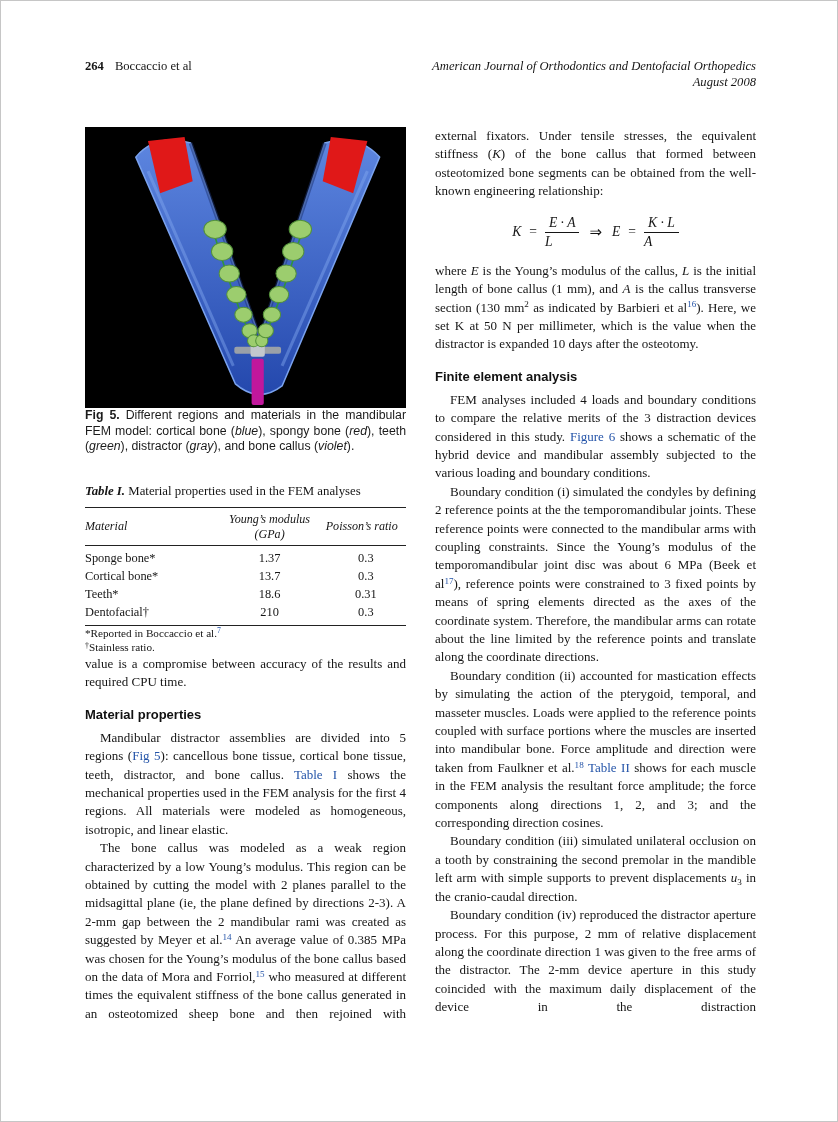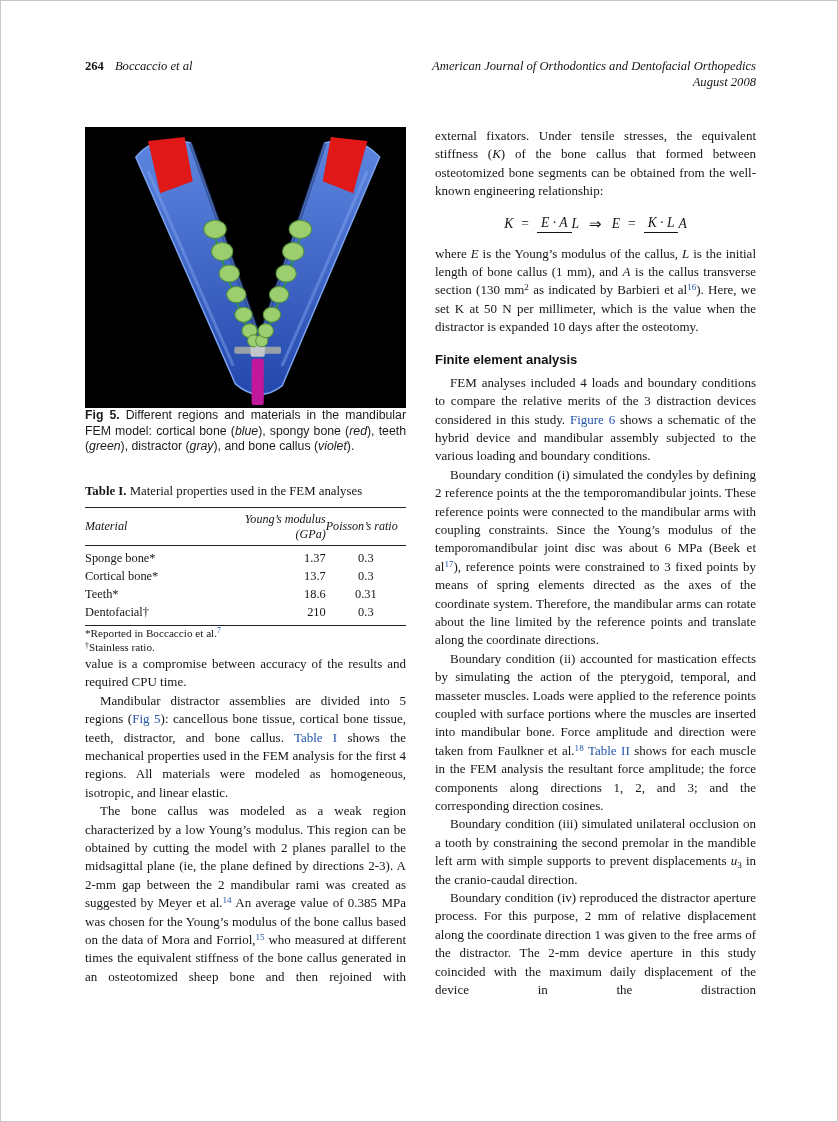--- a/index.html
+++ b/index.html
@@ -9,21 +9,21 @@
     border:1px solid #c6c6c6; overflow:hidden;
     font-family:"Liberation Serif", serif; color:#151515;
   }
   
   .hdr {
     position:absolute; top:58px; left:84px; width:671px;
     display:flex; justify-content:space-between; align-items:flex-start;
     font-size:12.6px; line-height:15.5px;
   }
   .hdr-num { font-weight:bold; margin-right:11px; }
-  .hdr-authors { font-style:italic; }
+  .hdr-authors { }
   .hdr-right { text-align:right; font-style:italic; }
   
   .cols { position:absolute; top:126px; left:84px; width:671px; display:flex; gap:29px; }
   .col { width:321px; }
   p.body { font-size:13px; line-height:18.4px; text-align:justify; margin:0; }
   p.indent { text-indent:15px; }
   .cont-end { text-align-last:justify; }
   h3.subhead {
     font-family:"Liberation Sans", sans-serif; font-size:13px; font-weight:bold;
     margin:15px 0 7px 0; color:#111;
@@ -32,42 +32,42 @@
   figure { margin:0; }
   .figimg { width:321px; height:281px; background:#000; }
   .figimg svg { display:block; }
   figcaption {
     font-family:"Liberation Sans", sans-serif; font-size:12.3px; line-height:15.6px;
     text-align:justify; color:#1b1b1b;
   }
   
   .tablewrap { margin-top:29px; }
   .tbl-caption { font-size:12.8px; margin-bottom:8px; }
-  .tbl-caption .lbl { font-weight:bold; }
+  .tbl-caption .lbl { font-weight:bold;font-style:italic; }
   table.datatable { width:100%; border-collapse:collapse; border-top:1.5px solid #222; border-bottom:1.5px solid #222; }
   table.datatable th {
     font-style:italic; font-weight:normal; font-size:12.1px;
     padding:4px 0 3px 0; border-bottom:1px solid #222;
   }
   table.datatable td { font-size:12.4px; padding:1px 0 2px 0; }
   .c1 { text-align:left; }
-  th.c2, td.c2 { text-align:right; }
+  th.c2, td.c2 { text-align:center; }
   th.c3 { text-align:left; }
   td.c3 { text-align:center; }
   tbody tr:first-child td { padding-top:5px; }
   tbody tr:last-child td { padding-bottom:5px; }
   .footnotes { font-size:11.2px; line-height:14.6px; }
   .after-table { margin-top:32px; }
   
   .equation {
     display:flex; align-items:center; justify-content:center; gap:8px;
     margin:14px 0 12px 0; font-size:13.6px;
   }
   .eq-var { font-style:italic; }
-  .frac { display:inline-flex; flex-direction:row; align-items:center; line-height:1.18; }
+  .frac { display:inline-flex; flex-direction:column; line-height:1.18; }
   .frac .num { border-bottom:1px solid #151515; padding:0 4px 1px 4px; }
   .frac .den { padding-top:1px; }
   .eq-implies { font-style:normal; font-size:15px; margin:0 2px; }
   
   .seg-i { font-style:italic; }
   .seg-b { font-weight:bold; }
   .seg-sup { font-size:0.7em; position:relative; top:-0.45em; line-height:0; }
   .seg-sub { font-size:0.7em; position:relative; top:0.25em; line-height:0; }
   .seg-link { color:var(--link,#2353a8); }
   .seg-suplink { font-size:0.7em; position:relative; top:-0.45em; line-height:0; color:var(--link,#2353a8); }
@@ -173,20 +173,21 @@
           </tbody>
         </table>
         <div class="footnotes">
           <div><span>*Reported in Boccaccio et al.</span><span class="seg-suplink">7</span></div>
           <div><span class="seg-sup">†</span><span>Stainless ratio.</span></div>
         </div>
       </div>
 
       <p class="body after-table"><span>value is a compromise between accuracy of the results and required CPU time.</span></p>
 
+      <h3 class="subhead">Material properties</h3>
 
       <p class="body indent"><span>Mandibular distractor assemblies are divided into 5 regions (</span><span class="seg-link">Fig 5</span><span>): cancellous bone tissue, cortical bone tissue, teeth, distractor, and bone callus. </span><span class="seg-link">Table I</span><span> shows the mechanical properties used in the FEM analysis for the first 4 regions. All materials were modeled as homogeneous, isotropic, and linear elastic.</span></p>
       <p class="body indent cont-end"><span>The bone callus was modeled as a weak region characterized by a low Young’s modulus. This region can be obtained by cutting the model with 2 planes parallel to the midsagittal plane (ie, the plane defined by directions 2-3). A 2-mm gap between the 2 mandibular rami was created as suggested by Meyer et al.</span><span class="seg-suplink">14</span><span> An average value of 0.385 MPa was chosen for the Young’s modulus of the bone callus based on the data of Mora and Forriol,</span><span class="seg-suplink">15</span><span> who measured at different times the equivalent stiffness of the bone callus generated in an osteotomized sheep bone and then rejoined with</span></p>
     </div>
 
     <div class="col">
 
       <p class="body"><span>external fixators. Under tensile stresses, the equivalent stiffness (</span><span class="seg-i">K</span><span>) of the bone callus that formed between osteotomized bone segments can be obtained from the well-known engineering relationship:</span></p>
 
       <div class="equation">

